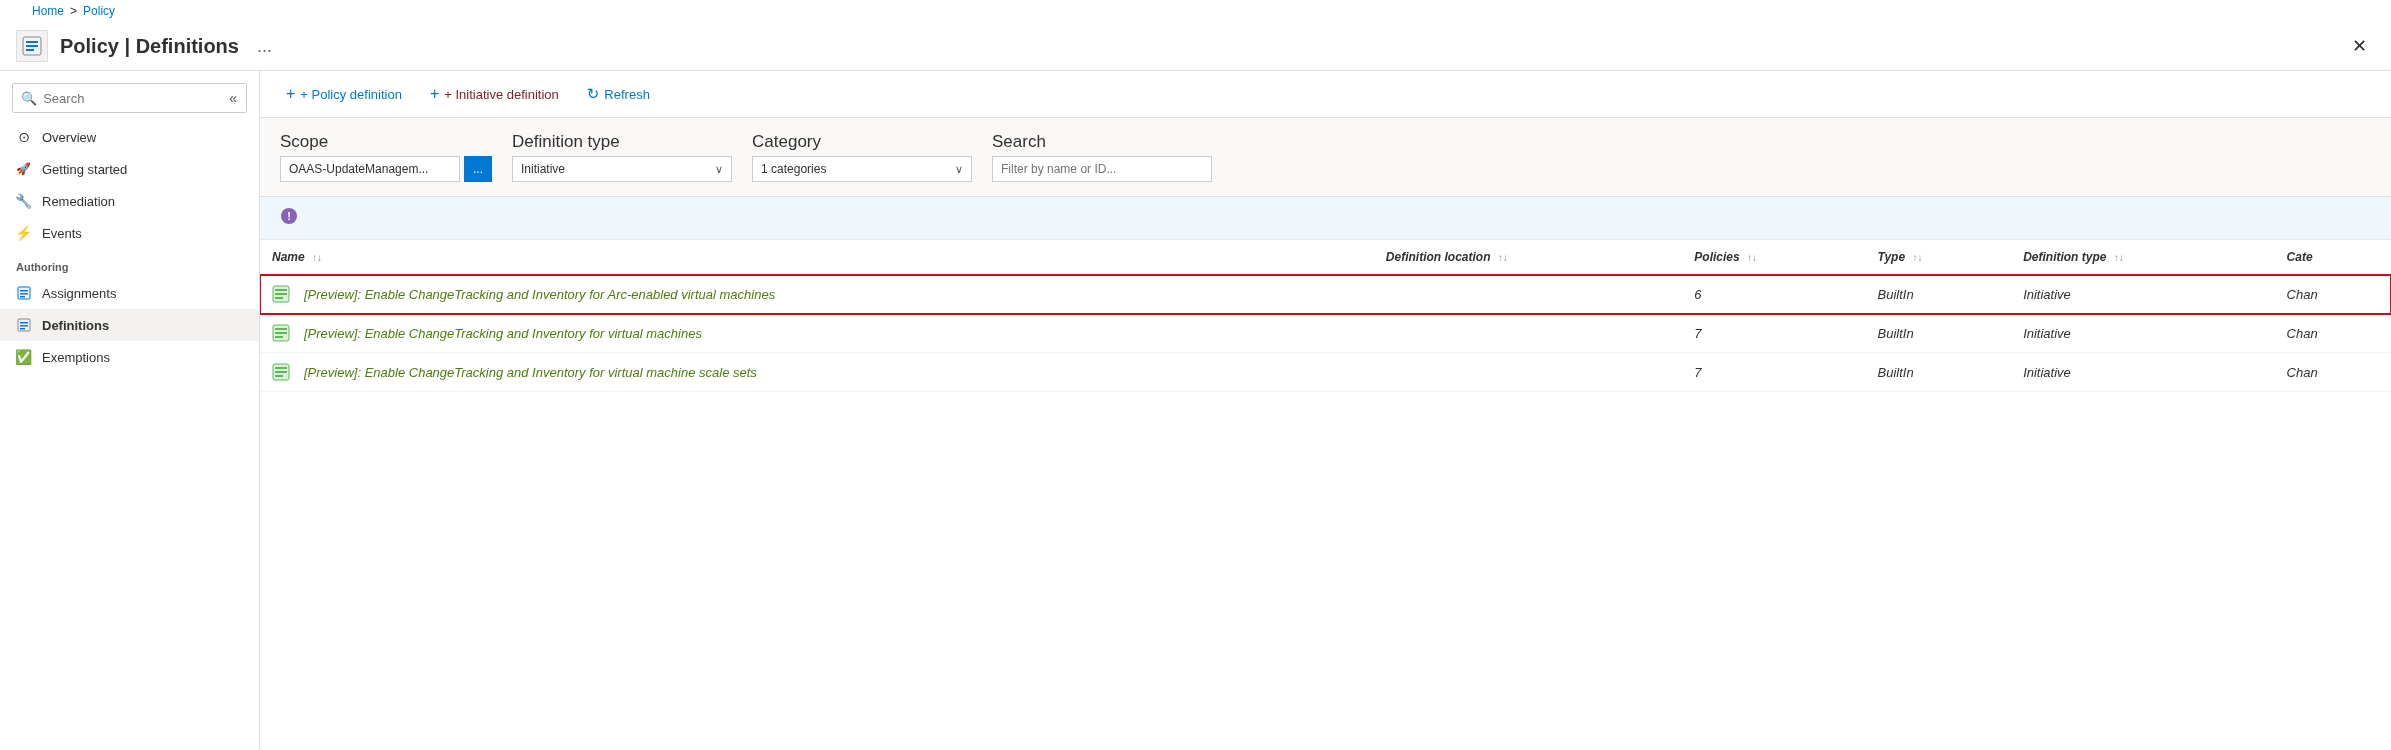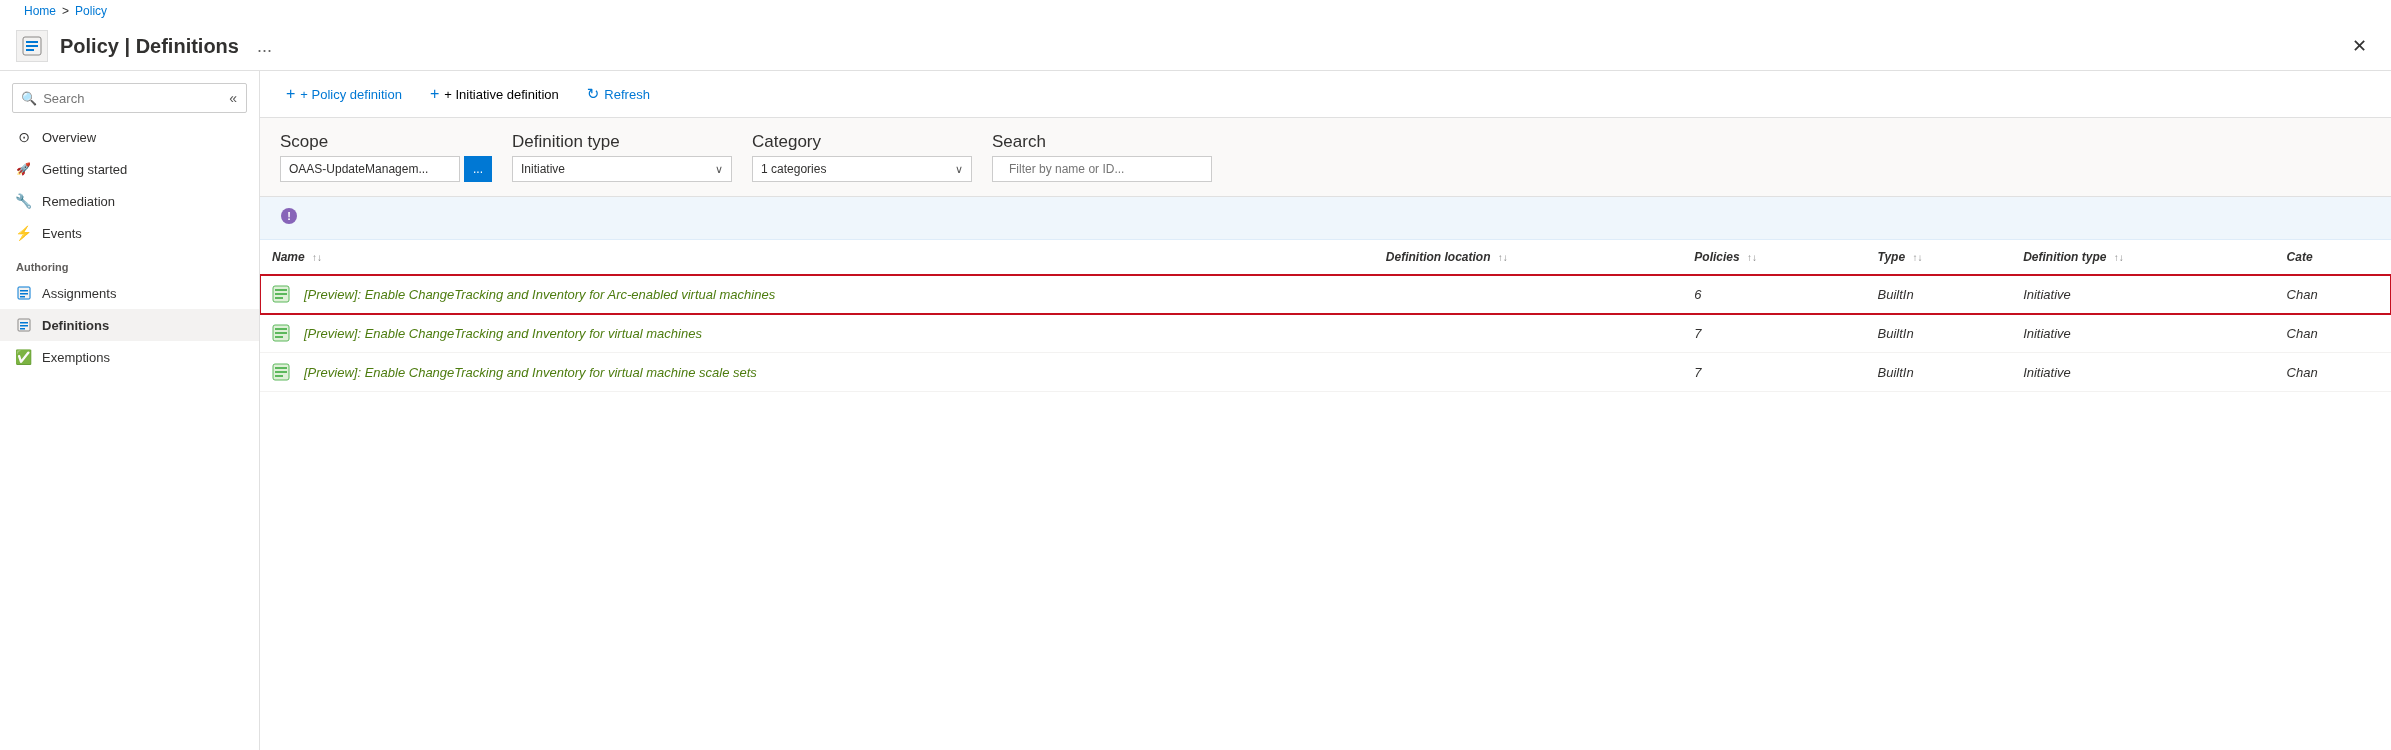--- a/index.html
+++ b/index.html
@@ -6,21 +6,21 @@
     body { font-family: 'Segoe UI', Arial, sans-serif; font-size: 13px; color: #333; background: #fff; overflow-x: hidden; }
 
     
     .app-container { display: flex; flex-direction: column; height: 750px; }
     .title-bar { display: flex; align-items: center; padding: 8px 16px; border-bottom: 1px solid #e0e0e0; background: #fff; justify-content: space-between; }
     .title-bar-left { display: flex; align-items: center; gap: 12px; }
     .page-icon { width: 32px; height: 32px; background: #f3f2f1; border: 1px solid #ddd; display: flex; align-items: center; justify-content: center; font-size: 16px; }
     .page-title { font-size: 20px; font-weight: 600; color: #323130; }
     .ellipsis-btn { background: none; border: none; cursor: pointer; font-size: 18px; color: #666; padding: 2px 6px; }
     .close-btn { background: none; border: none; cursor: pointer; font-size: 18px; color: #333; padding: 4px 8px; }
-    .breadcrumb { display: flex; align-items: center; gap: 6px; padding: 4px 24px; font-size: 12px; color: #0078d4; }
+    .breadcrumb { display: flex; align-items: center; gap: 6px; padding: 4px 32px; font-size: 12px; color: #0078d4; }
     .breadcrumb span { color: #333; }
     .breadcrumb a { color: #0078d4; text-decoration: none; cursor: pointer; }
     .breadcrumb-sep { color: #999; }
 
     .main-layout { display: flex; flex: 1; overflow: hidden; }
 
     
     .sidebar { width: 260px; min-width: 260px; border-right: 1px solid #e0e0e0; background: #fff; display: flex; flex-direction: column; overflow-y: auto; }
     .search-box { margin: 12px 12px 8px 12px; display: flex; align-items: center; border: 1px solid #ccc; padding: 4px 8px; gap: 6px; border-radius: 2px; }
     .search-box input { border: none; outline: none; font-size: 13px; flex: 1; background: transparent; color: #333; }
@@ -146,21 +146,21 @@
 
     <div class="content">
 
       <div class="toolbar">
         <button class="toolbar-btn">
           <span style="font-size:16px; font-weight:300; color:#0078d4;">+</span>
           <span style="color:#0078d4;">+ Policy definition</span>
         </button>
         <button class="toolbar-btn">
           <span style="font-size:16px; font-weight:300; color:#0078d4;">+</span>
-          <span style="color:#000000;">+ Initiative definition</span>
+          <span style="color:#7f1d1d;">+ Initiative definition</span>
         </button>
         <button class="toolbar-btn">
           <span style="color:#0078d4; font-size:15px;">↻</span>
           <span style="color:#0078d4;">Refresh</span>
         </button>
       </div>
 
       <div class="filter-bar">
         <div class="filter-group">
           <label class="filter-label">Scope</label>
@@ -178,21 +178,21 @@
         </div>
         <div class="filter-group">
           <label class="filter-label">Category</label>
           <div class="dropdown dropdown-wide">
             <span>1 categories</span>
             <span style="font-size:11px; color:#555;">∨</span>
           </div>
         </div>
         <div class="filter-group search-filter">
           <label class="filter-label">Search</label>
-          <input type="text" style="border: 1px solid rgb(204, 204, 204); padding: 5px 16px; font-size: 12px; min-width: 220px; color: rgb(153, 153, 153); background: rgb(255, 255, 255); outline: none;" placeholder="Filter by name or ID...">
+          <input type="text" style="border: 1px solid rgb(204, 204, 204); padding: 5px 8px; font-size: 12px; min-width: 220px; color: rgb(153, 153, 153); background: rgb(255, 255, 255); outline: none;" placeholder="Filter by name or ID...">
         </div>
       </div>
 
       <div class="notice-bar">
         <span class="notice-icon">
           <svg width="18" height="18" viewBox="0 0 18 18">
               <circle cx="9" cy="9" r="8" fill="#8764b8"></circle>
               <text x="9" y="13" text-anchor="middle" font-size="11" fill="white" font-weight="bold">!</text>
             </svg>
         </span>

